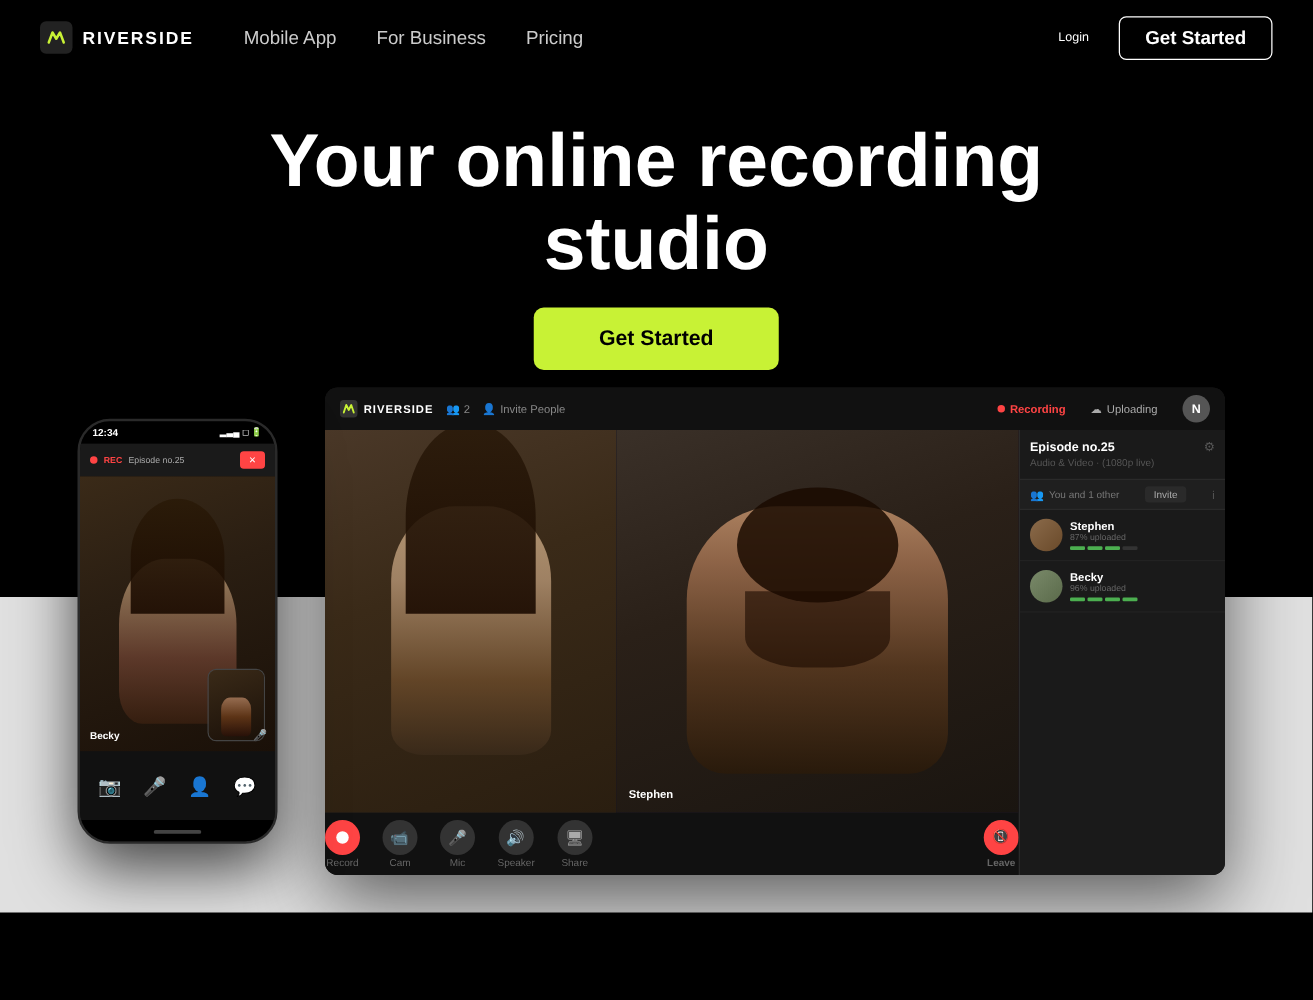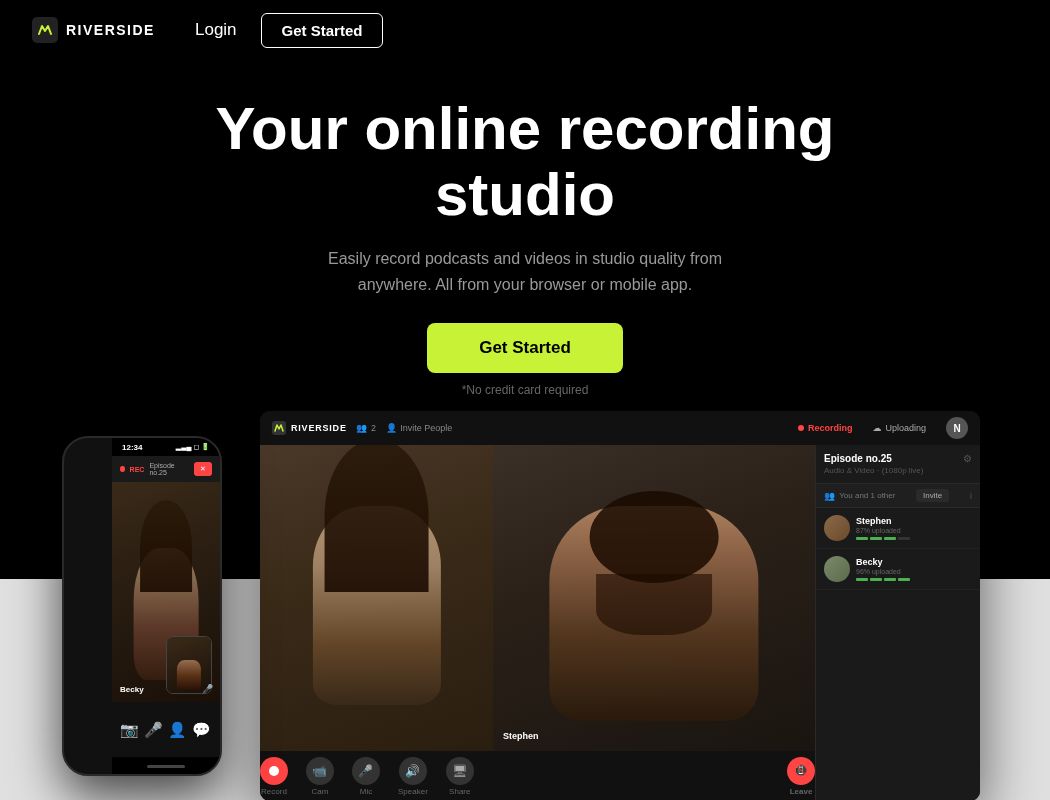--- a/index.html
+++ b/index.html
@@ -16,31 +16,34 @@
 
 <nav style="display:flex;align-items:center;padding:0 32px;height:60px;background:#000;position:relative;z-index:10;">
   <div style="display:flex;align-items:center;gap:8px;margin-right:40px;">
     <div style="width:26px;height:26px;background:#222;border-radius:5px;display:flex;align-items:center;justify-content:center;">
       <svg width="16" height="16" viewBox="0 0 16 16" fill="none">
         <path d="M2 12 L5 4 L8 9 L11 4 L14 12" stroke="#c8f235" stroke-width="2" stroke-linecap="round" stroke-linejoin="round" fill="none"></path>
       </svg>
     </div>
     <span style="color:#fff;font-weight:800;font-size:14px;letter-spacing:1.5px;">RIVERSIDE</span>
   </div>
+  <div style="display:flex;gap:32px;flex:1;">
+    <a style="color:#ccc;font-size:15px;cursor:pointer;text-decoration:none;">Mobile App</a>
+    <a style="color:#ccc;font-size:15px;cursor:pointer;text-decoration:none;">For Business</a>
+    <a style="color:#ccc;font-size:15px;cursor:pointer;text-decoration:none;">Pricing</a>
+  </div>
   <div style="display:flex;align-items:center;gap:24px;">
-    <span style="color:#fff;font-size:17px;cursor:pointer;">Login</span>
+    <span style="color:#fff;font-size:10px;cursor:pointer;">Login</span>
     <button style="border:1.5px solid #fff;color:#fff;background:transparent;padding:8px 20px;border-radius:6px;font-size:15px;font-weight:600;cursor:pointer;">Get Started</button>
   </div>
 </nav>
 
 <section style="text-align:center;padding:36px 6px 0;background:#000;position:relative;z-index:10;">
   <h1 style="font-size:60px;font-weight:800;color:#fff;line-height:1.1;max-width:800px;margin:0 auto 18px;">Your online recording studio</h1>
-  <p style="color:#999;font-size:16px;line-height:1.6;max-width:420px;margin:0 auto 26px;">Easily record podcasts and videos in studio quality from anywhere. All from your browser or mobile app.</p>
   <button style="background:#c8f235;color:#000;border:none;padding:15px 52px;border-radius:8px;font-size:17px;font-weight:700;cursor:pointer;display:inline-block;">Get Started</button>
-  <p style="color:#666;font-size:12px;margin-top:10px;">*No credit card required</p>
 </section>
 
 <div style="position:relative;width:100%;height:420px;display:flex;justify-content:center;margin-top:14px;background:linear-gradient(to bottom, #000 40%, #e0e0e0 40%);">
 
   <div style="position:absolute;right:70px;top:0;width:720px;height:390px;background:#1a1a1a;border-radius:10px;overflow:hidden;box-shadow:0 20px 60px rgba(0,0,0,0.6);">
 
     <div style="height:34px;background:#111;display:flex;align-items:center;padding:0 12px;gap:10px;">
       <div style="display:flex;align-items:center;gap:5px;">
         <div style="width:14px;height:14px;background:#333;border-radius:3px;display:flex;align-items:center;justify-content:center;">
           <svg width="10" height="10" viewBox="0 0 10 10" fill="none">
@@ -170,21 +173,21 @@
               <div style="height:3px;border-radius:1px;background:#4caf50;width:12px;"></div>
               <div style="height:3px;border-radius:1px;background:#4caf50;width:12px;"></div>
               <div style="height:3px;border-radius:1px;background:#4caf50;width:12px;"></div>
             </div>
           </div>
         </div>
       </div>
     </div>
   </div>
 
-  <div style="position:absolute;left:62px;top:25px;width:160px;height:340px;background:#111;border-radius:26px;overflow:hidden;box-shadow:0 20px 50px rgba(0,0,0,0.7);border:2px solid #2a2a2a;z-index:5;padding-left:48px;">
+  <div style="position:absolute;left:62px;top:25px;width:160px;height:340px;background:#111;border-radius:26px;overflow:hidden;box-shadow:0 20px 50px rgba(0,0,0,0.7);border:2px solid #2a2a2a;z-index:5;">
 
     <div style="height:18px;background:#000;display:flex;align-items:center;padding:0 10px;justify-content:space-between;">
       <span style="color:#fff;font-size:8px;font-weight:700;">12:34</span>
       <span style="color:#fff;font-size:7px;">▂▃▄ ◻ 🔋</span>
     </div>
 
     <div style="height:26px;background:#1a1a1a;display:flex;align-items:center;padding:0 8px;gap:5px;">
       <div style="width:6px;height:6px;border-radius:50%;background:#ff4444;"></div>
       <span style="color:#ff4444;font-size:7px;font-weight:700;">REC</span>
       <span style="color:#aaa;font-size:7px;">Episode no.25</span>

